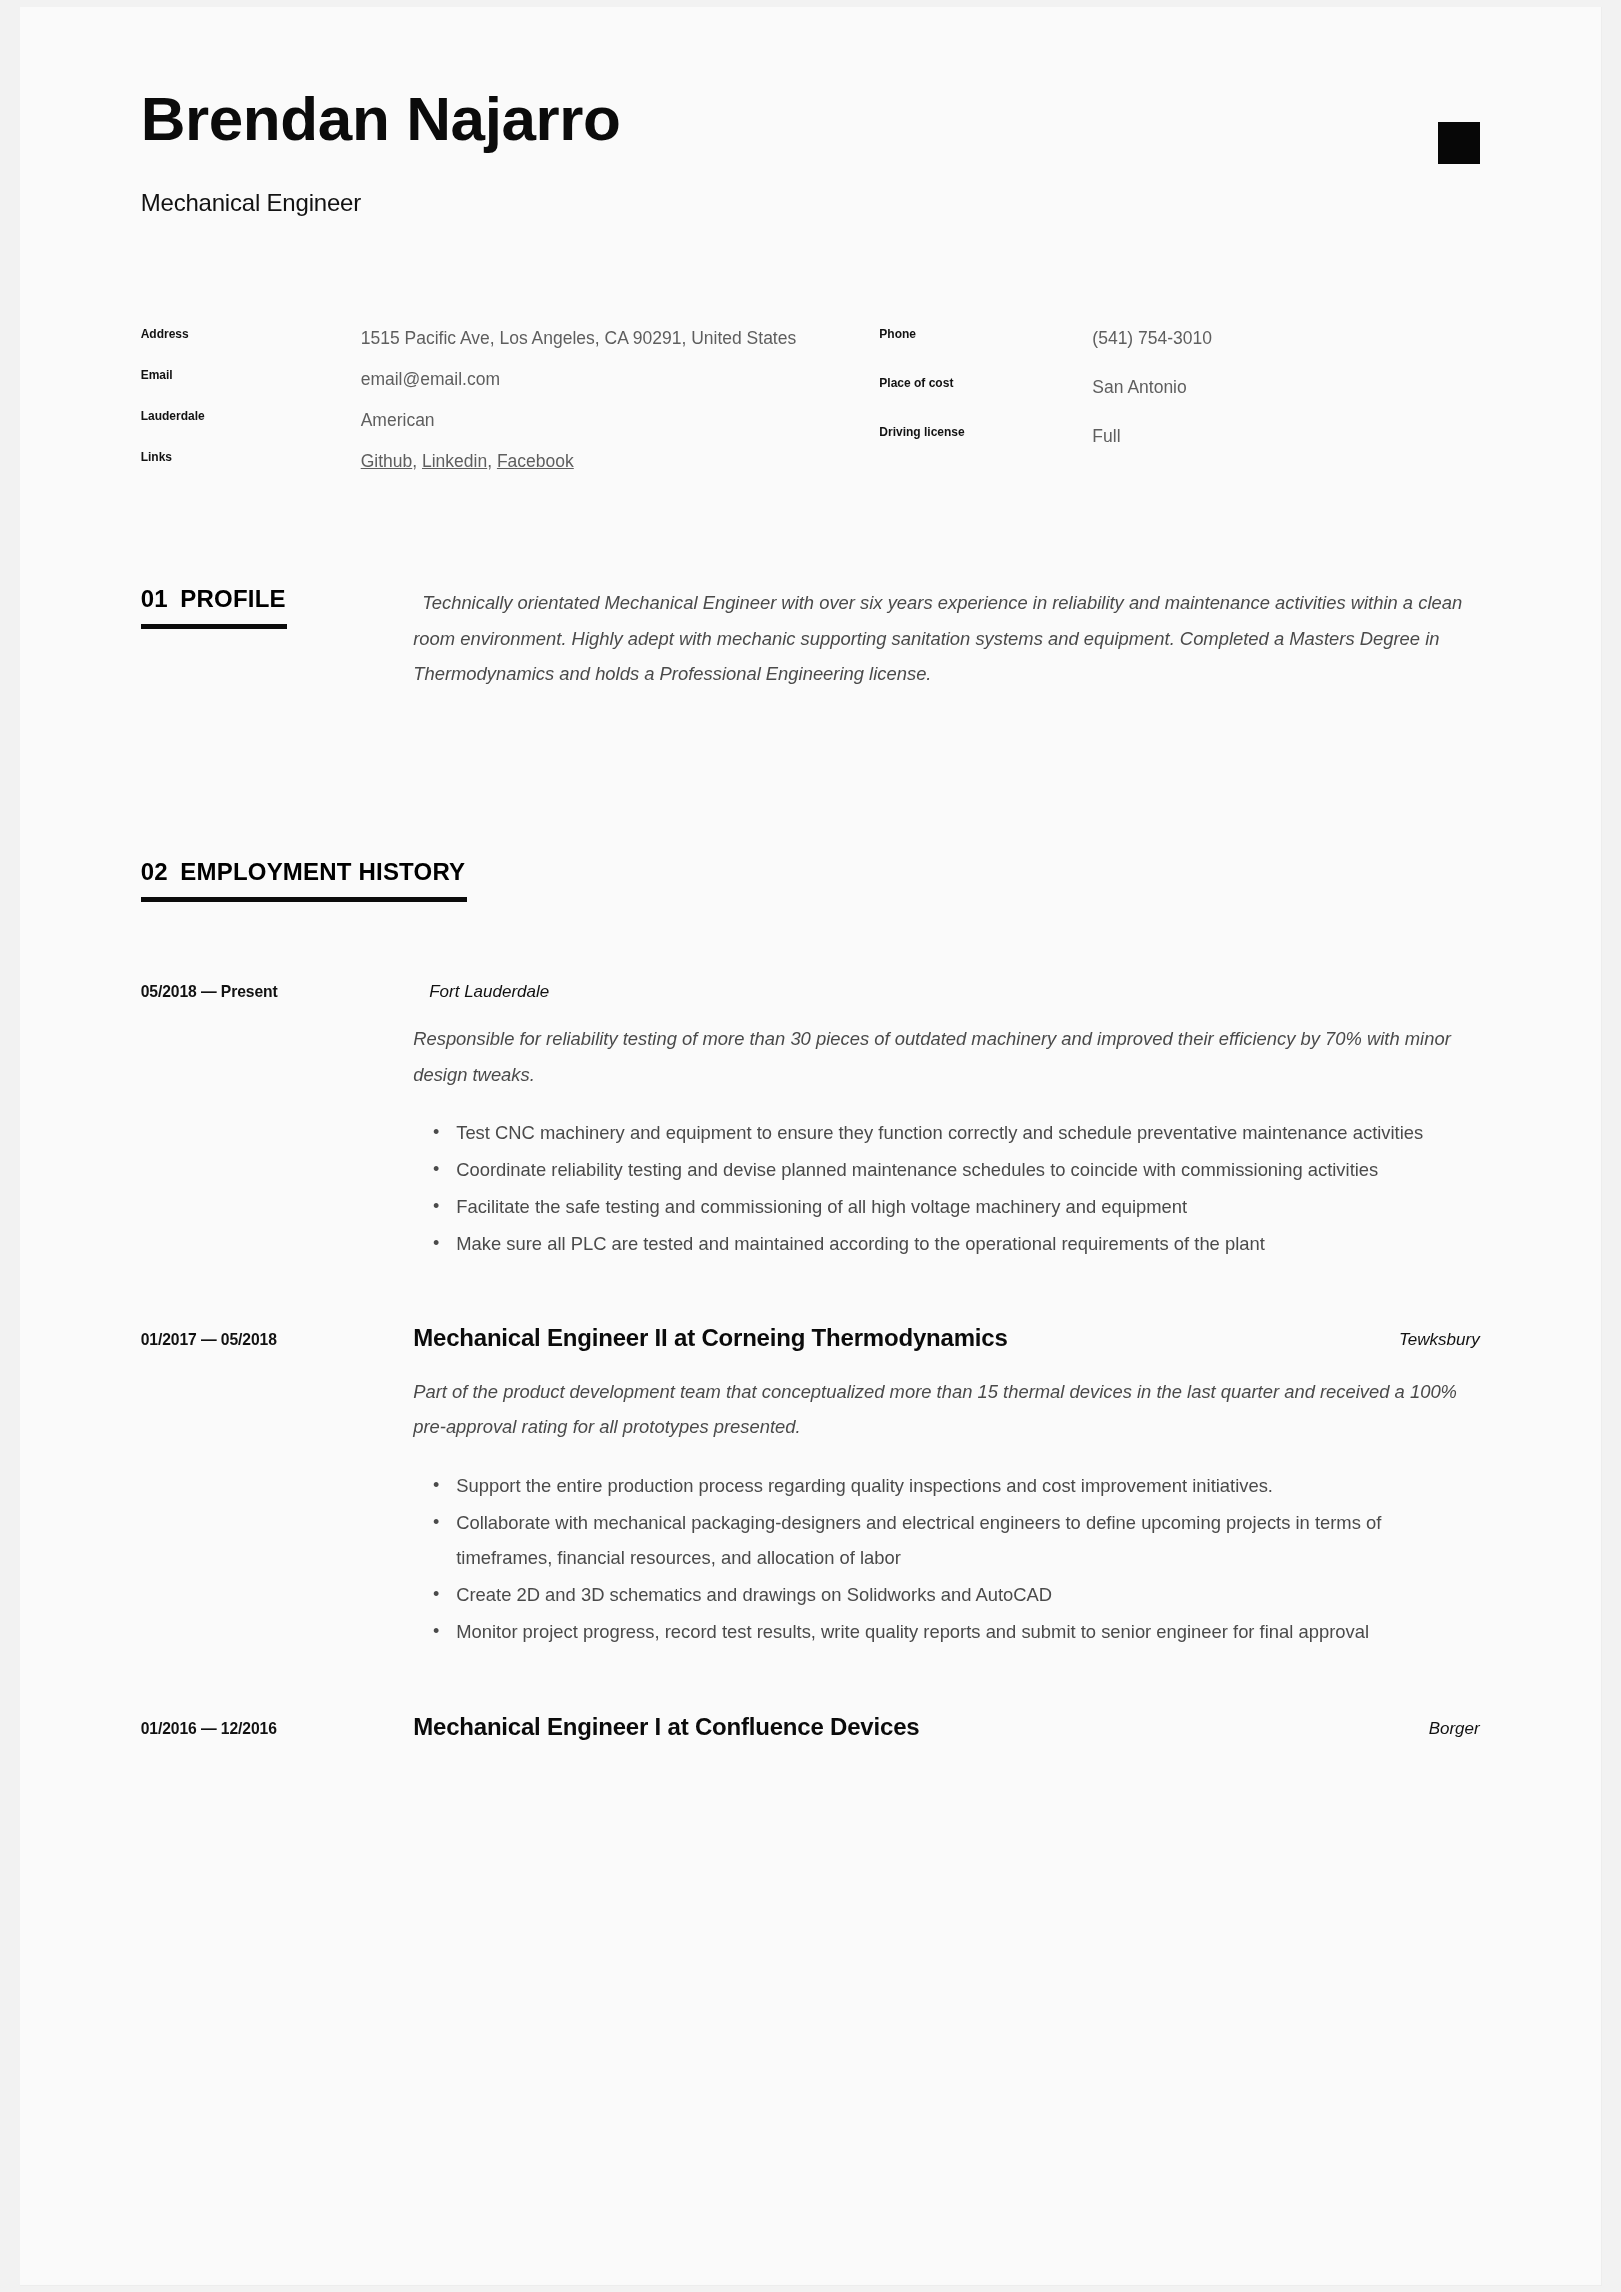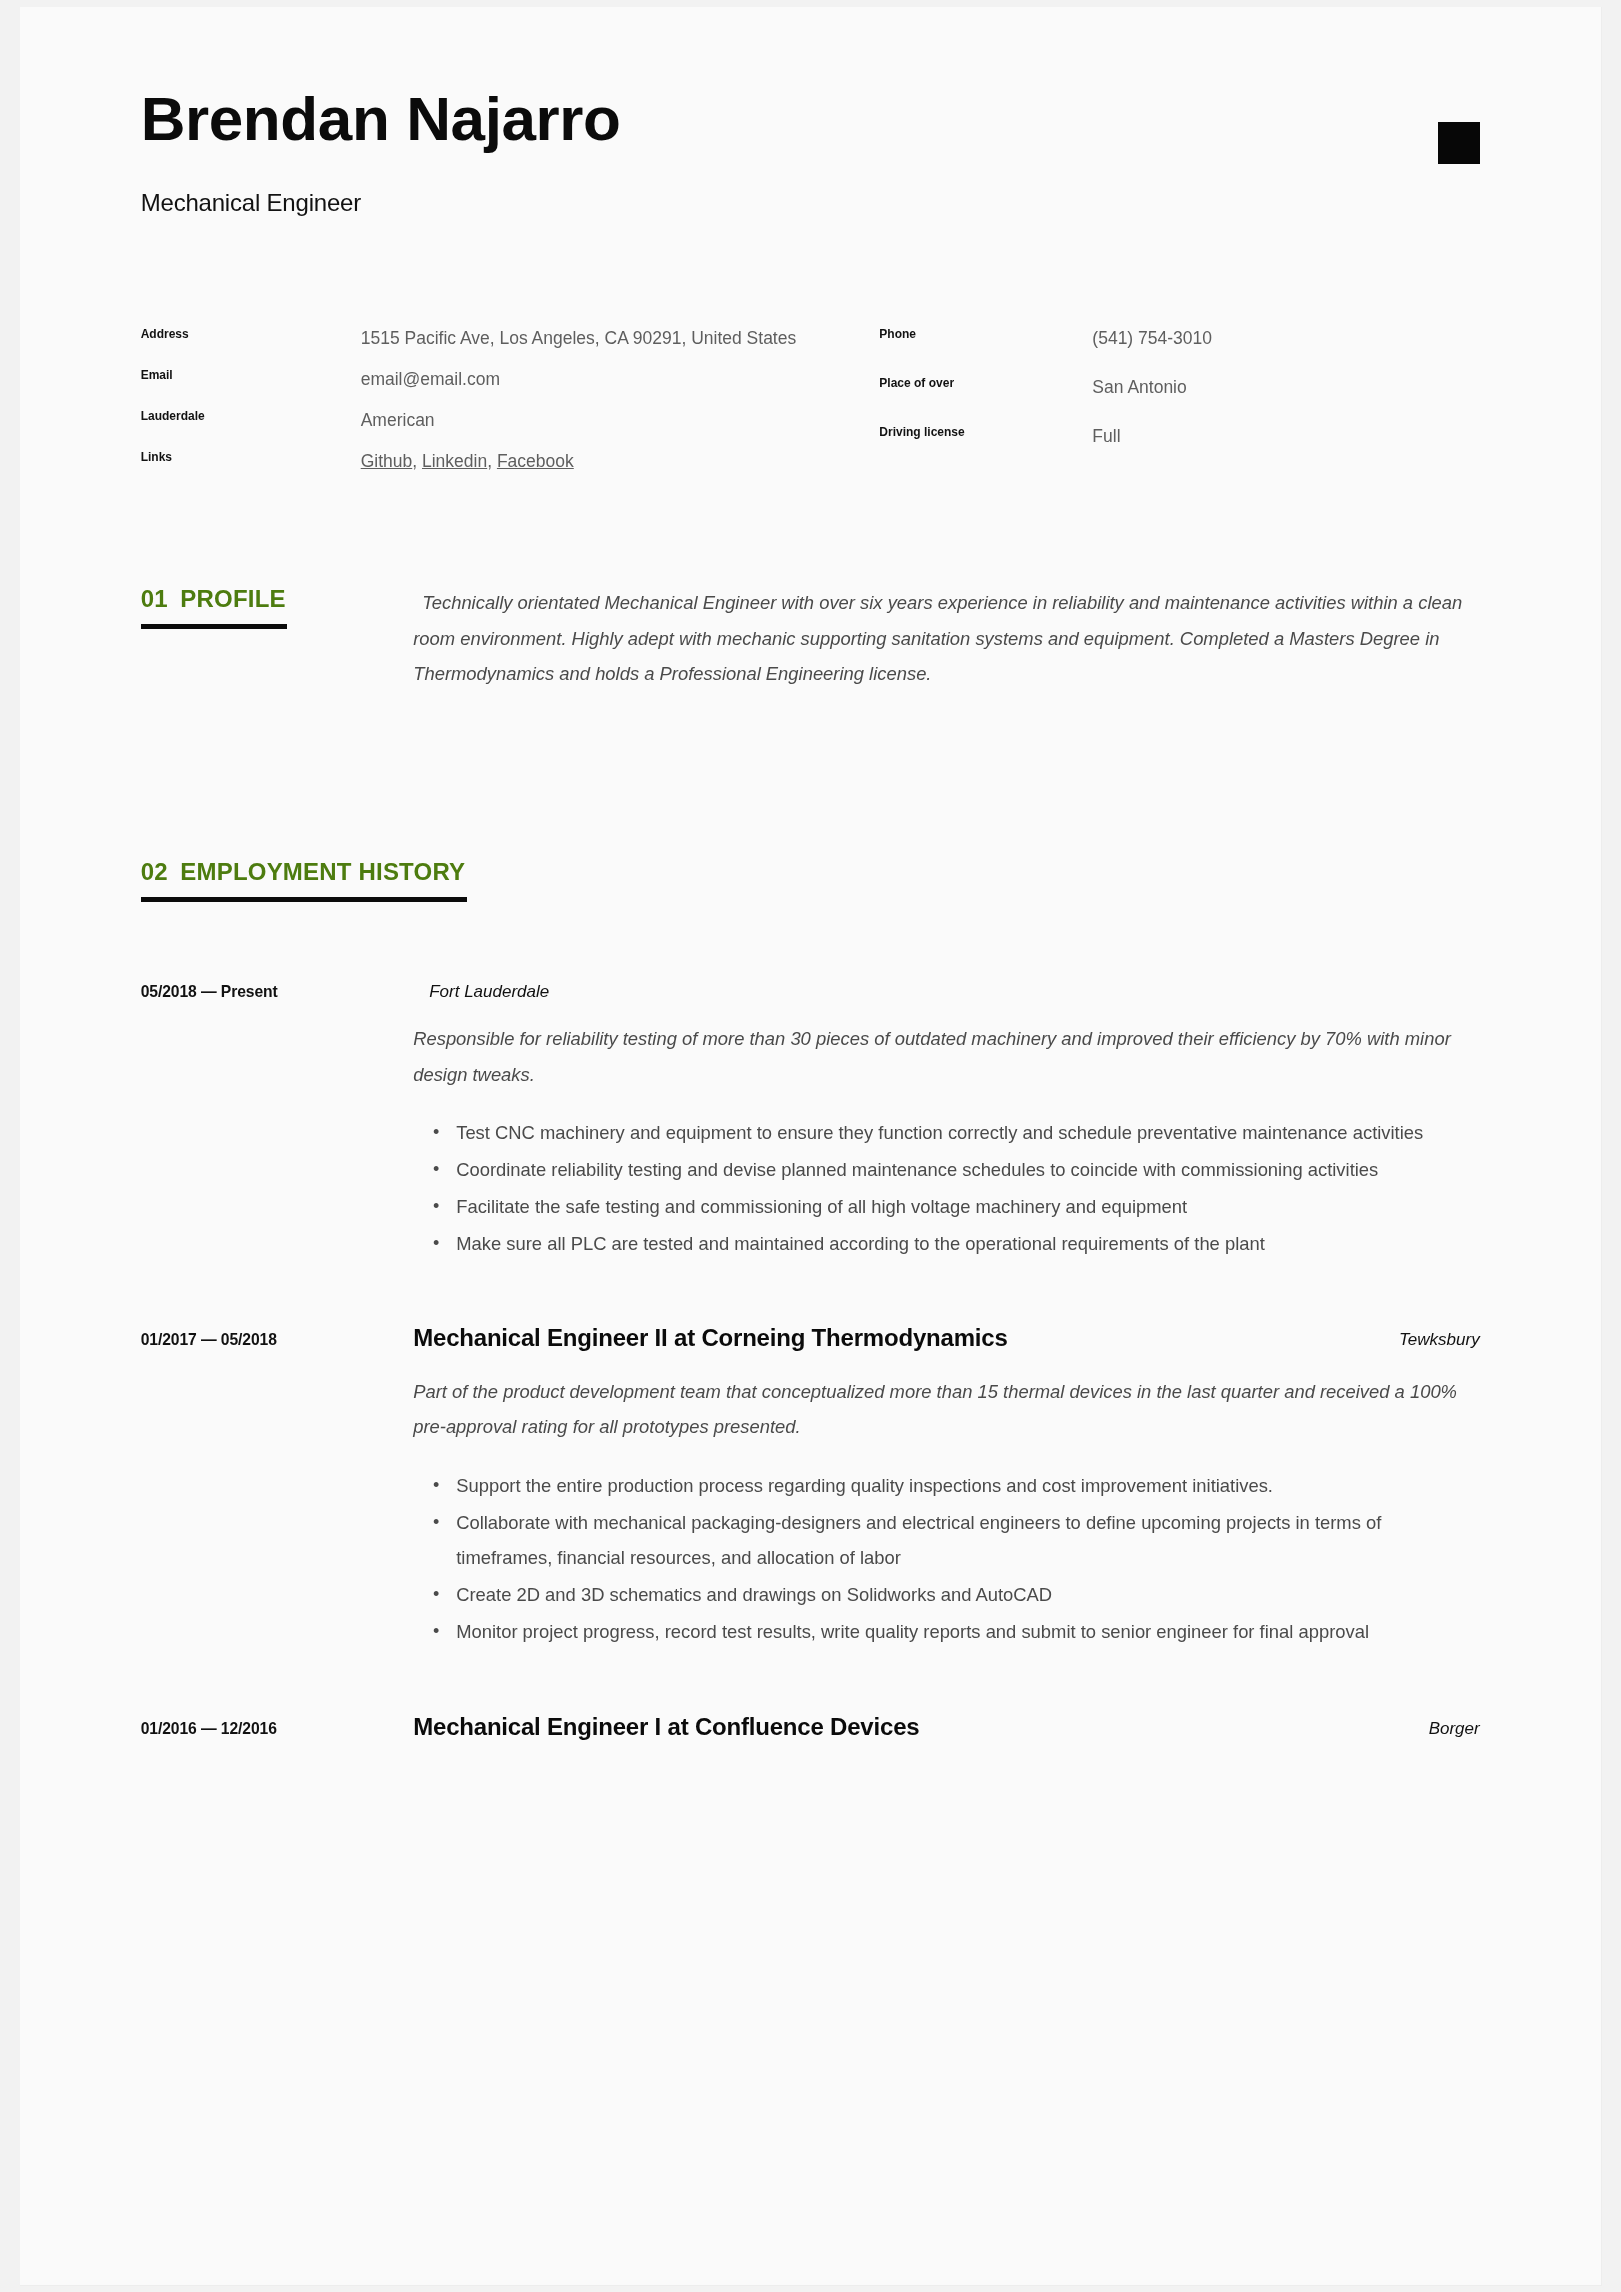--- a/index.html
+++ b/index.html
@@ -110,21 +110,21 @@
   
   .section { margin-top: 0; }
 
   .sec-head {
     display: inline-block;
     margin-bottom: 0;
   }
   .sec-head-text {
     font-size: 24px;
     font-weight: bold;
-    color: #4d7c0f;
+    color: #000000;
     letter-spacing: 0.2px;
     white-space: nowrap;
   }
   .sec-head-text .num { margin-right: 12.5px; }
   .sec-rule {
     height: 4.5px;
     background: #0b0b0b;
     margin-top: 10.7px;
   }
 
@@ -258,21 +258,21 @@
           <div class="c-value"><a href="#">Github</a>, <a href="#">Linkedin</a>, <a href="#">Facebook</a></div>
         </div>
       </div>
 
       <div class="contact-col right">
         <div class="contact-row">
           <div class="c-label">Phone</div>
           <div class="c-value">(541) 754-3010</div>
         </div>
         <div class="contact-row">
-          <div class="c-label">Place of over</div>
+          <div class="c-label">Place of cost</div>
           <div class="c-value">San Antonio</div>
         </div>
         <div class="contact-row">
           <div class="c-label">Driving license</div>
           <div class="c-value">Full</div>
         </div>
       </div>
 
     </div>
 

